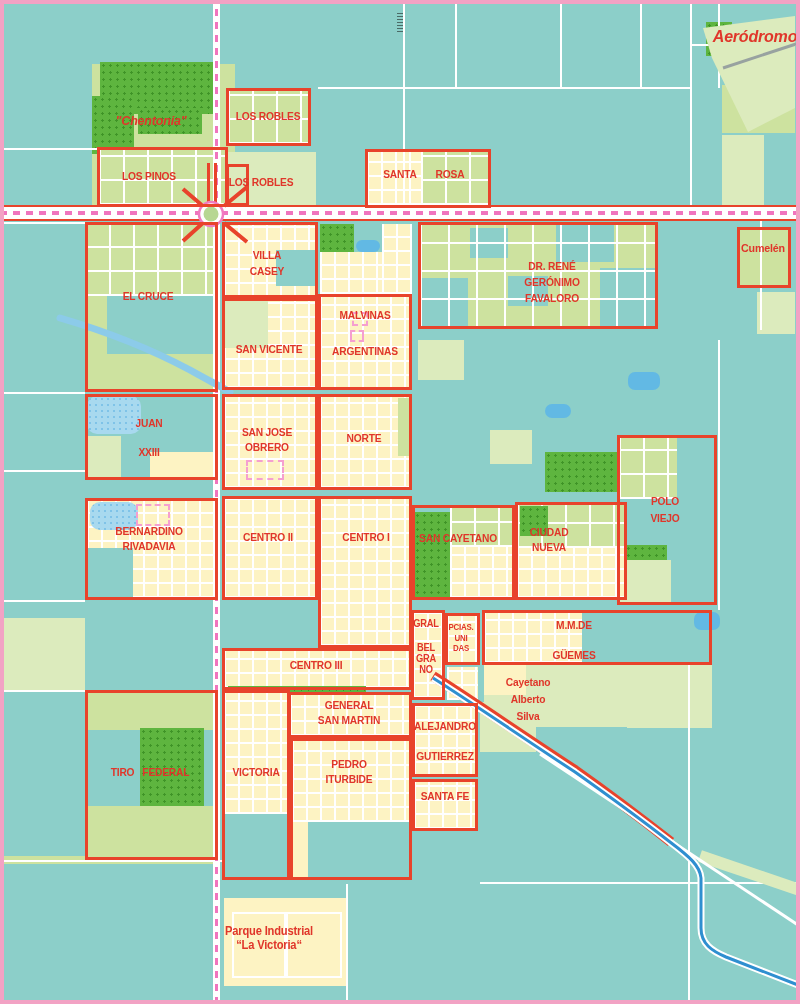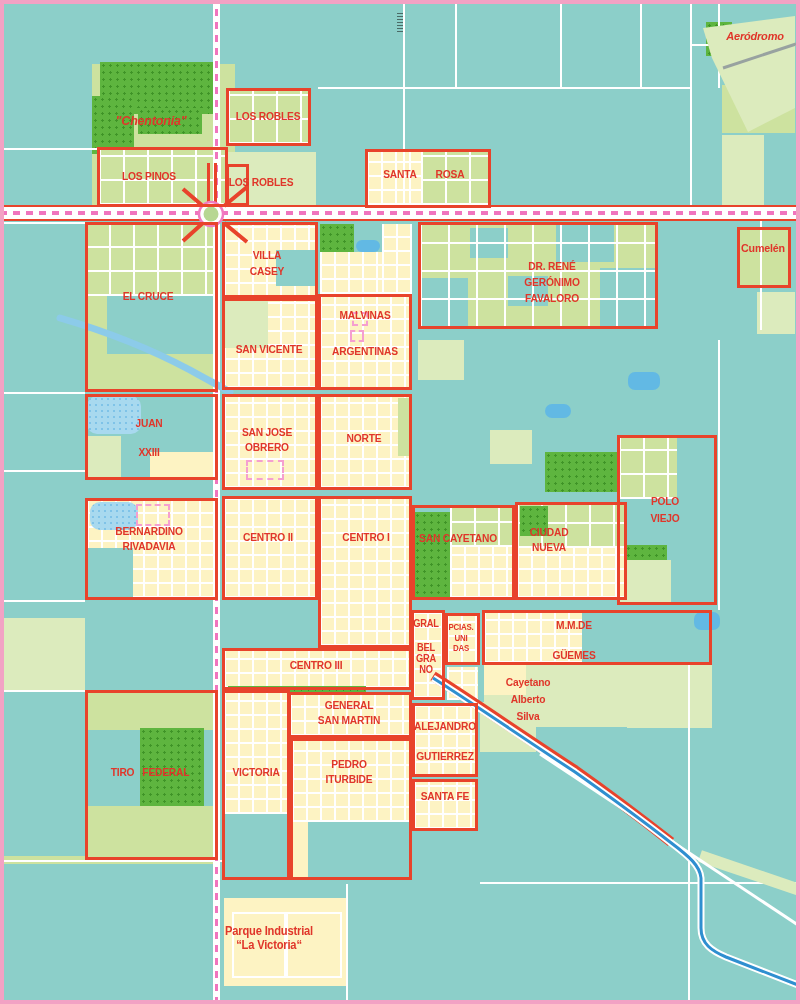--- a/index.html
+++ b/index.html
@@ -215,21 +215,21 @@
       <div class="region-box" style="left: 222px; top: 690px; width: 68px; height: 190px;"></div>
       <div class="region-box" style="left: 290px; top: 738px; width: 122px; height: 142px;"></div>
     </div>
   <div id="labels">
       <div class="map-label italic" style="left: 151px; top: 121px; font-size: 12.5px;">"Chentonia"</div>
       <div class="map-label" style="left: 268px; top: 117px; font-size: 11px;">LOS ROBLES</div>
       <div class="map-label" style="left: 149px; top: 177px; font-size: 11px;">LOS PINOS</div>
       <div class="map-label" style="left: 261px; top: 183px; font-size: 11px;">LOS ROBLES</div>
       <div class="map-label" style="left: 400px; top: 175px; font-size: 11px;">SANTA</div>
       <div class="map-label" style="left: 450px; top: 175px; font-size: 11px;">ROSA</div>
-      <div class="map-label italic" style="left: 755px; top: 37px; font-size: 11px;">Aeródromo</div>
+      <div class="map-label italic" style="left: 755px; top: 37px; font-size: 16px;">Aeródromo</div>
       <div class="map-label" style="left: 763px; top: 249px; font-size: 11.5px;">Cumelén</div>
       <div class="map-label" style="left: 148px; top: 297px; font-size: 11px;">EL CRUCE</div>
       <div class="map-label" style="left: 267px; top: 263px; font-size: 11px; line-height: 16px;">VILLA
 CASEY</div>
       <div class="map-label" style="left: 269px; top: 350px; font-size: 11px;">SAN VICENTE</div>
       <div class="map-label" style="left: 365px; top: 333px; font-size: 11px; line-height: 36px;">MALVINAS
 ARGENTINAS</div>
       <div class="map-label" style="left: 552px; top: 282px; font-size: 11px; line-height: 16px;">DR. RENÉ
 GERÓNIMO
 FAVALORO</div>

